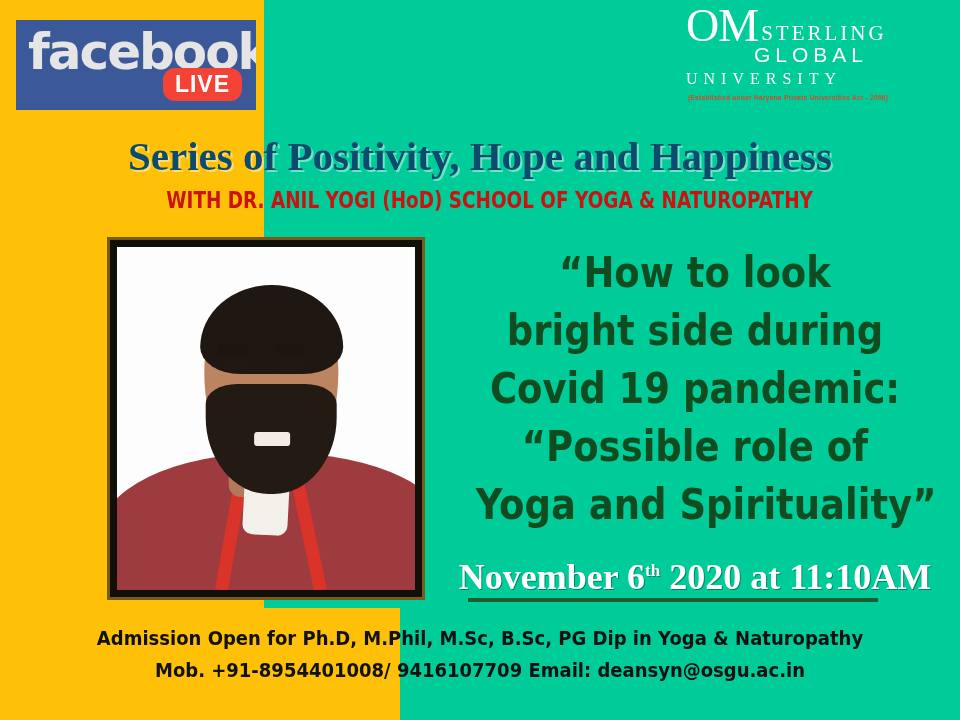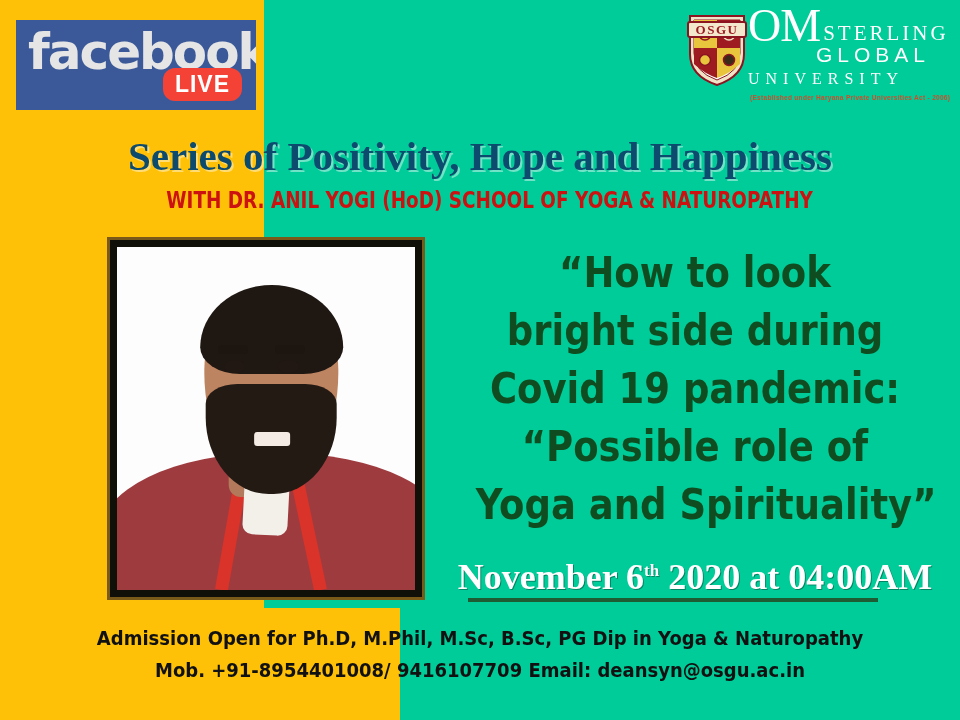--- a/index.html
+++ b/index.html
@@ -335,36 +335,20 @@
   <div class="bg-yellow"></div>
   <div class="bg-green"></div>
   <div class="bg-yellow-bottom"></div>
 
   <div class="fb-box">
     <span class="fb-word">facebook</span>
     <span class="fb-live">LIVE</span>
   </div>
 
   <div class="uni-logo">
-    <div class="shield-wrap">
-      <svg viewBox="0 0 62 78" width="62" height="78" xmlns="http://www.w3.org/2000/svg">
-        <path d="M4 6 L58 6 L58 44 Q58 66 31 75 Q4 66 4 44 Z" fill="#f0e4c8" stroke="#8c1420" stroke-width="2"></path>
-        <path d="M8 10 L54 10 L54 43 Q54 62 31 70 Q8 62 8 43 Z" fill="#fff" stroke="#8c1420" stroke-width="1"></path>
-        <path d="M31 10 L54 10 L54 38 L31 38 Z" fill="#9e1b22"></path>
-        <path d="M8 10 L31 10 L31 38 L8 38 Z" fill="#e8c53c"></path>
-        <path d="M8 38 L31 38 L31 68 Q19 64 8 54 Z" fill="#9e1b22"></path>
-        <path d="M31 38 L54 38 L54 54 Q43 64 31 68 Z" fill="#e8c53c"></path>
-        <circle cx="19" cy="24" r="6" fill="#e8c53c" stroke="#8c1420" stroke-width="1.5"></circle>
-        <circle cx="43" cy="24" r="6" fill="#9e1b22" stroke="#f0e4c8" stroke-width="1.5"></circle>
-        <circle cx="19" cy="50" r="5.5" fill="#e8c53c" stroke="#8c1420" stroke-width="1.5"></circle>
-        <circle cx="43" cy="50" r="5.5" fill="#3a2a18" stroke="#8c1420" stroke-width="1.5"></circle>
-        <rect x="2" y="12" width="58" height="15" rx="2" fill="#f3e7cc" stroke="#8c1420" stroke-width="2"></rect>
-        <text x="31" y="24" font-family="Liberation Serif, serif" font-size="13" font-weight="bold" fill="#9e1b22" text-anchor="middle" letter-spacing="1.5">OSGU</text>
-      </svg>
-    </div>
     <div class="uni-text">
       <div class="uni-line1">
         <span class="uni-om">OM</span>
         <span class="uni-sterling">STERLING</span>
       </div>
       <div class="uni-global">GLOBAL</div>
       <div class="uni-university">UNIVERSITY</div>
       <div class="uni-estd">(Established under Haryana Private Universities Act - 2006)</div>
     </div>
   </div>
@@ -393,21 +377,21 @@
 
   <div class="topic">
     <div>“How to look</div>
     <div>bright side during</div>
     <div>Covid 19 pandemic:</div>
     <div>“Possible role of</div>
     <div>Yoga and Spirituality”</div>
   </div>
 
   <div class="date-line">
-    <span>November 6</span><span class="sup">th</span><span> 2020 at 04:00AM</span>
+    <span>November 6</span><span class="sup">th</span><span> 2020 at 11:10AM</span>
   </div>
   <div class="date-underline"></div>
 
   <div class="footer">
     <div>Admission Open for  Ph.D, M.Phil, M.Sc, B.Sc, PG Dip in Yoga &amp; Naturopathy</div>
     <div>Mob. +91-8954401008/ 9416107709 Email: deansyn@osgu.ac.in</div>
   </div>
 
 </div>
 

